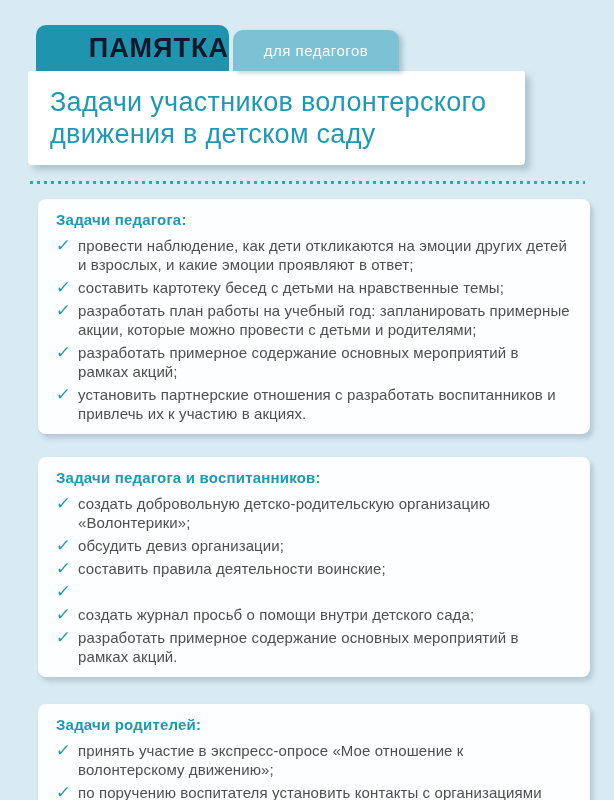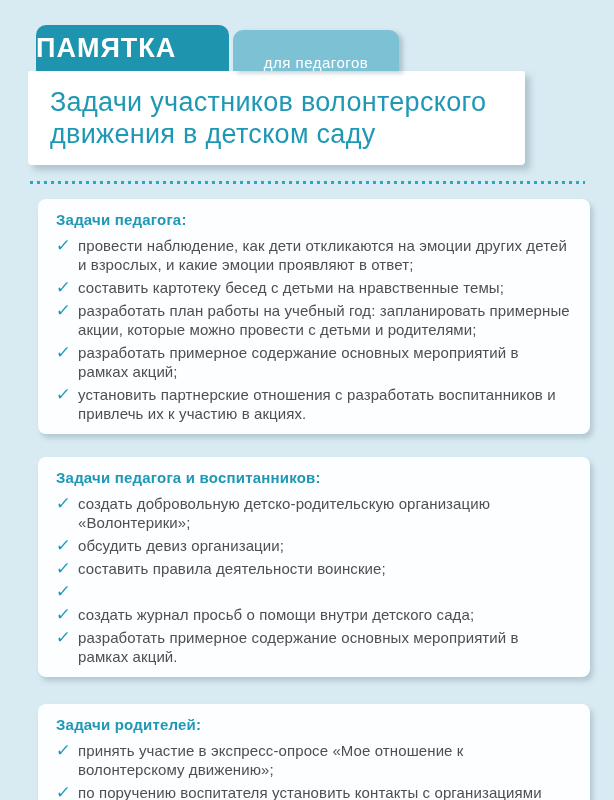--- a/index.html
+++ b/index.html
@@ -15,40 +15,40 @@
   .tabs-row {
     display: flex;
     align-items: flex-end;
     padding-left: 36px;
     padding-top: 25px;
     position: relative;
     z-index: 2;
   }
   .badge-tab {
     background: #1e94ae;
-    color: #ffffff;
+    color: #0f172a;
     border-radius: 10px 10px 0 0;
     height: 46px;
     width: 193px;
     display: flex;
     align-items: center;
-    justify-content: flex-start;
+    justify-content: flex-end;
     font-size: 27px;
     font-weight: bold;
     letter-spacing: 1px;
   }
   .audience-tab {
     background: #7dc1d5;
     color: #ffffff;
     border-radius: 10px 10px 0 0;
     height: 41px;
     width: 166px;
     margin-left: 4px;
     display: flex;
-    align-items: flex-end;
+    align-items: center;
     justify-content: center;
     font-size: 15px;
     letter-spacing: 0.5px;
     box-shadow: 4px 2px 4px rgba(122, 150, 165, 0.45);
   }
   .title-box {
     position: relative;
     z-index: 1;
     margin-left: 28px;
     width: 497px;

